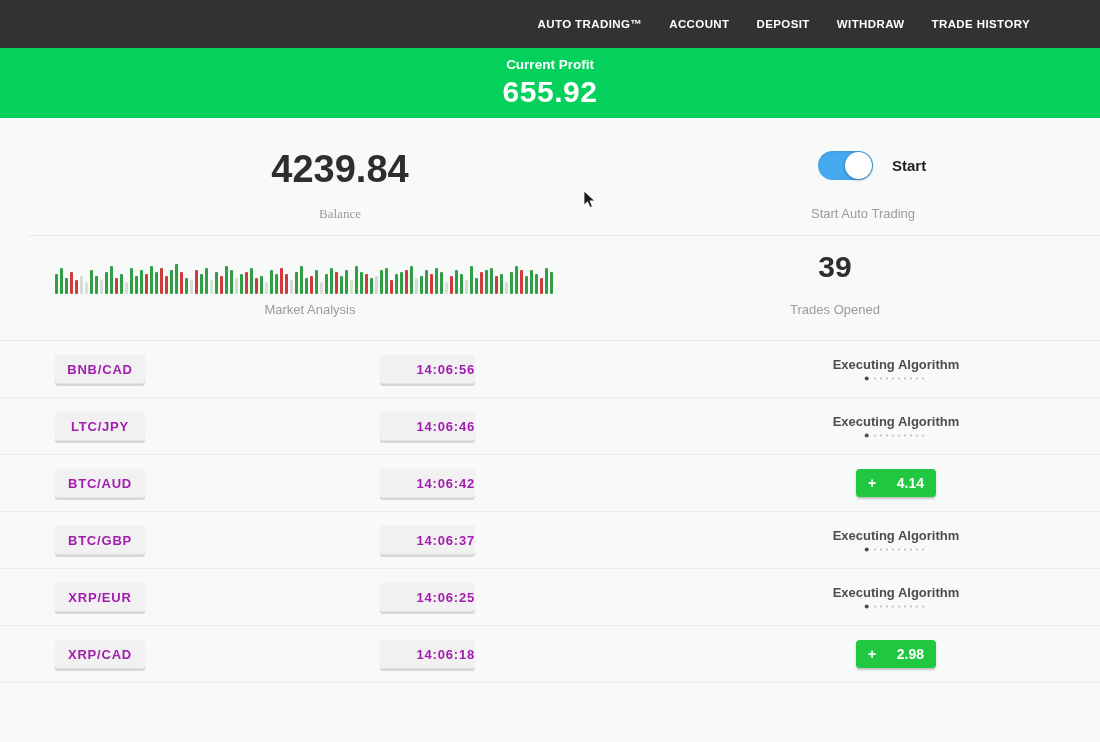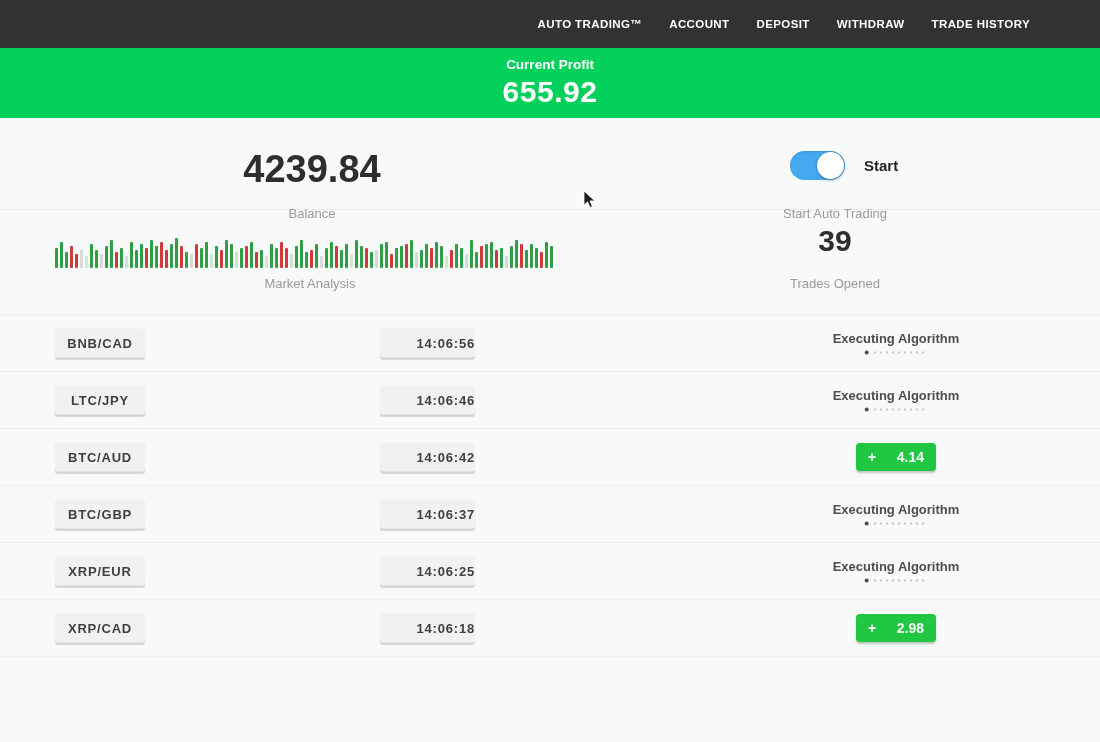--- a/index.html
+++ b/index.html
@@ -25,29 +25,29 @@
   
   .banner {
     height:70px; background:#04d15c; color:#fff;
     display:flex; flex-direction:column; align-items:center; justify-content:center;
     gap:3px;
   }
   .banner-label { font-size:13.5px; font-weight:bold; }
   .banner-value { font-size:30px; font-weight:bold; letter-spacing:.5px; }
 
   
-  .stats1 { position:relative; height:92px; border-bottom:1px solid #ebebeb; }
+  .stats1 { position:relative; height:118px; border-bottom:1px solid #ebebeb;margin-left:28px; }
   .balance-value {
     position:absolute; left:312px; top:30px; transform:translateX(-50%);
     font-size:38px; font-weight:bold; color:#2e2e2e;
   }
   .balance-label, .muted-label {
     position:absolute; font-size:13px; color:#9b9b9b;
   }
-  .balance-label { left:312px; top:88px; transform:translateX(-50%); }
+  .balance-label { left:312px; top:88px; transform:translateX(-50%);font-family:Liberation Serif, serif; }
 
   .toggle {
     position:absolute; left:790px; top:33px;
     width:55px; height:29px; border-radius:15px;
     background:#45a9f0; cursor:pointer;
     box-shadow:inset 0 1px 2px rgba(0,0,0,.12);
   }
   .toggle .knob {
     position:absolute; right:1px; top:1px;
     width:27px; height:27px; border-radius:50%;
@@ -74,21 +74,21 @@
 
   
   .trade-row {
     position:relative; height:57px;
     border-bottom:1px solid #ececec;
   }
   .pill {
     position:absolute; top:50%; transform:translateY(-50%);
     background:#f1f1f1; border-radius:3px;
     box-shadow:0 2px 1px rgba(0,0,0,.14);
-    font-weight:bold; font-size:13px; color:#404040;
+    font-weight:bold; font-size:13px; color:#a21caf;
     letter-spacing:.8px; text-align:center; padding:7px 0;
   }
   .pill.pair { left:55px; width:90px; }
   .pill.time { left:380px; width:95px;text-align:right; }
 
   .result {
     position:absolute; left:896px; top:50%;
     transform:translate(-50%,-50%);
     text-align:center;
   }

